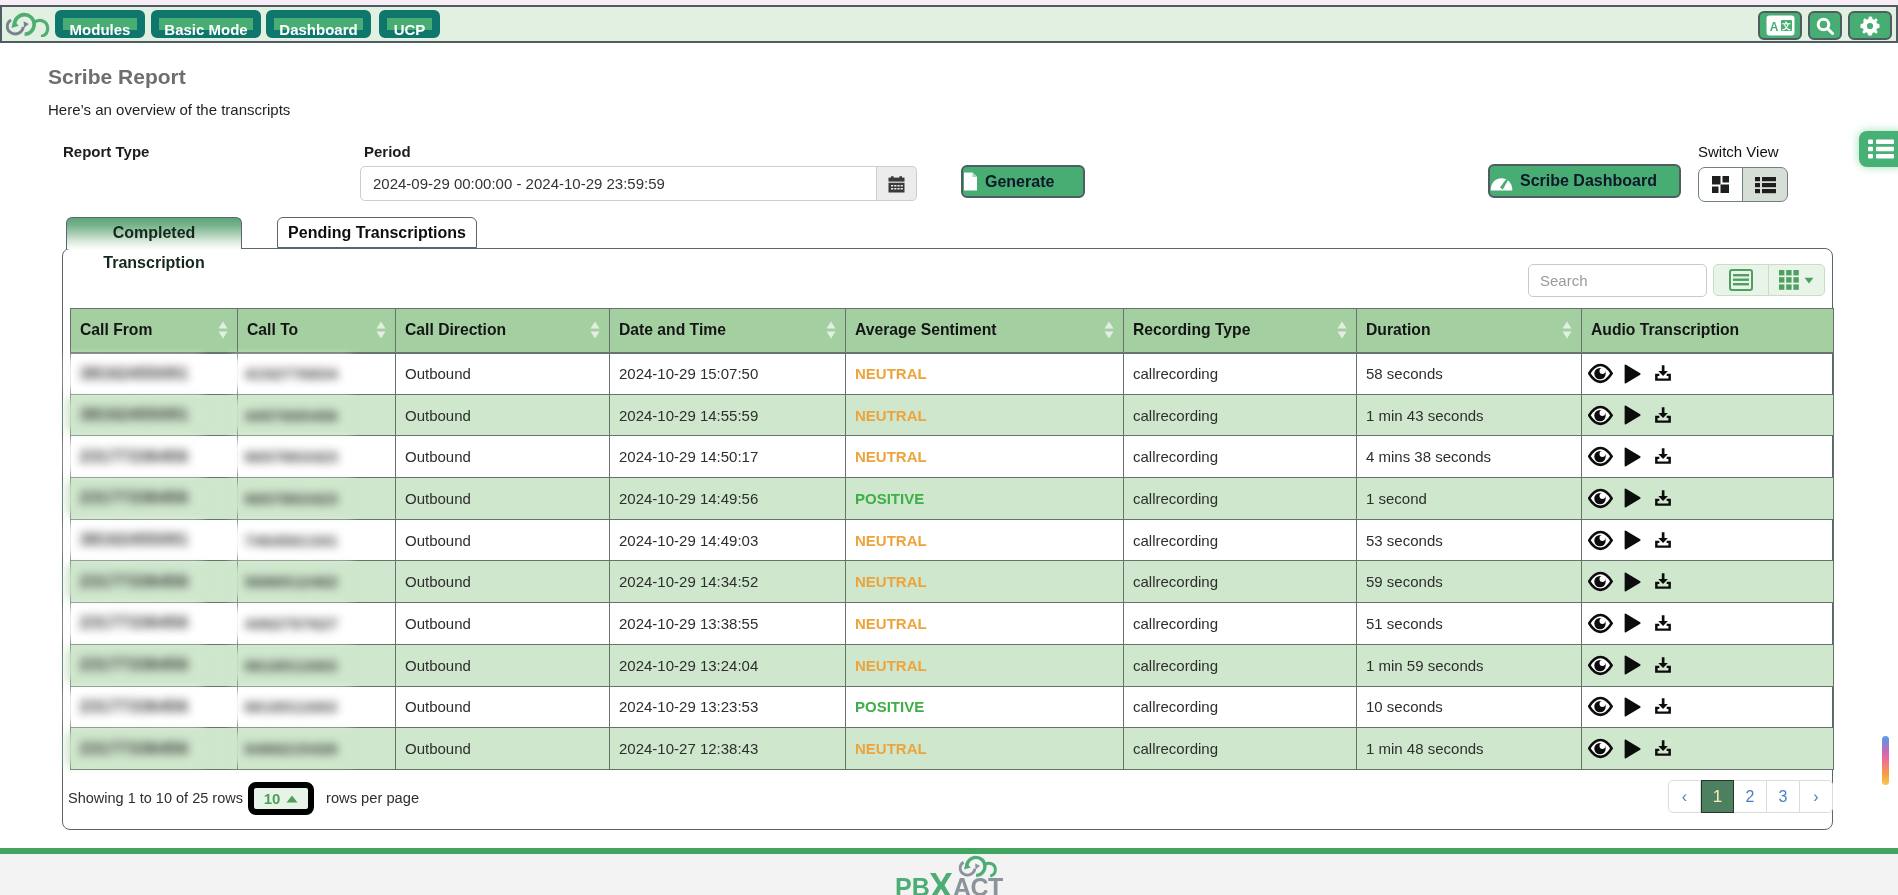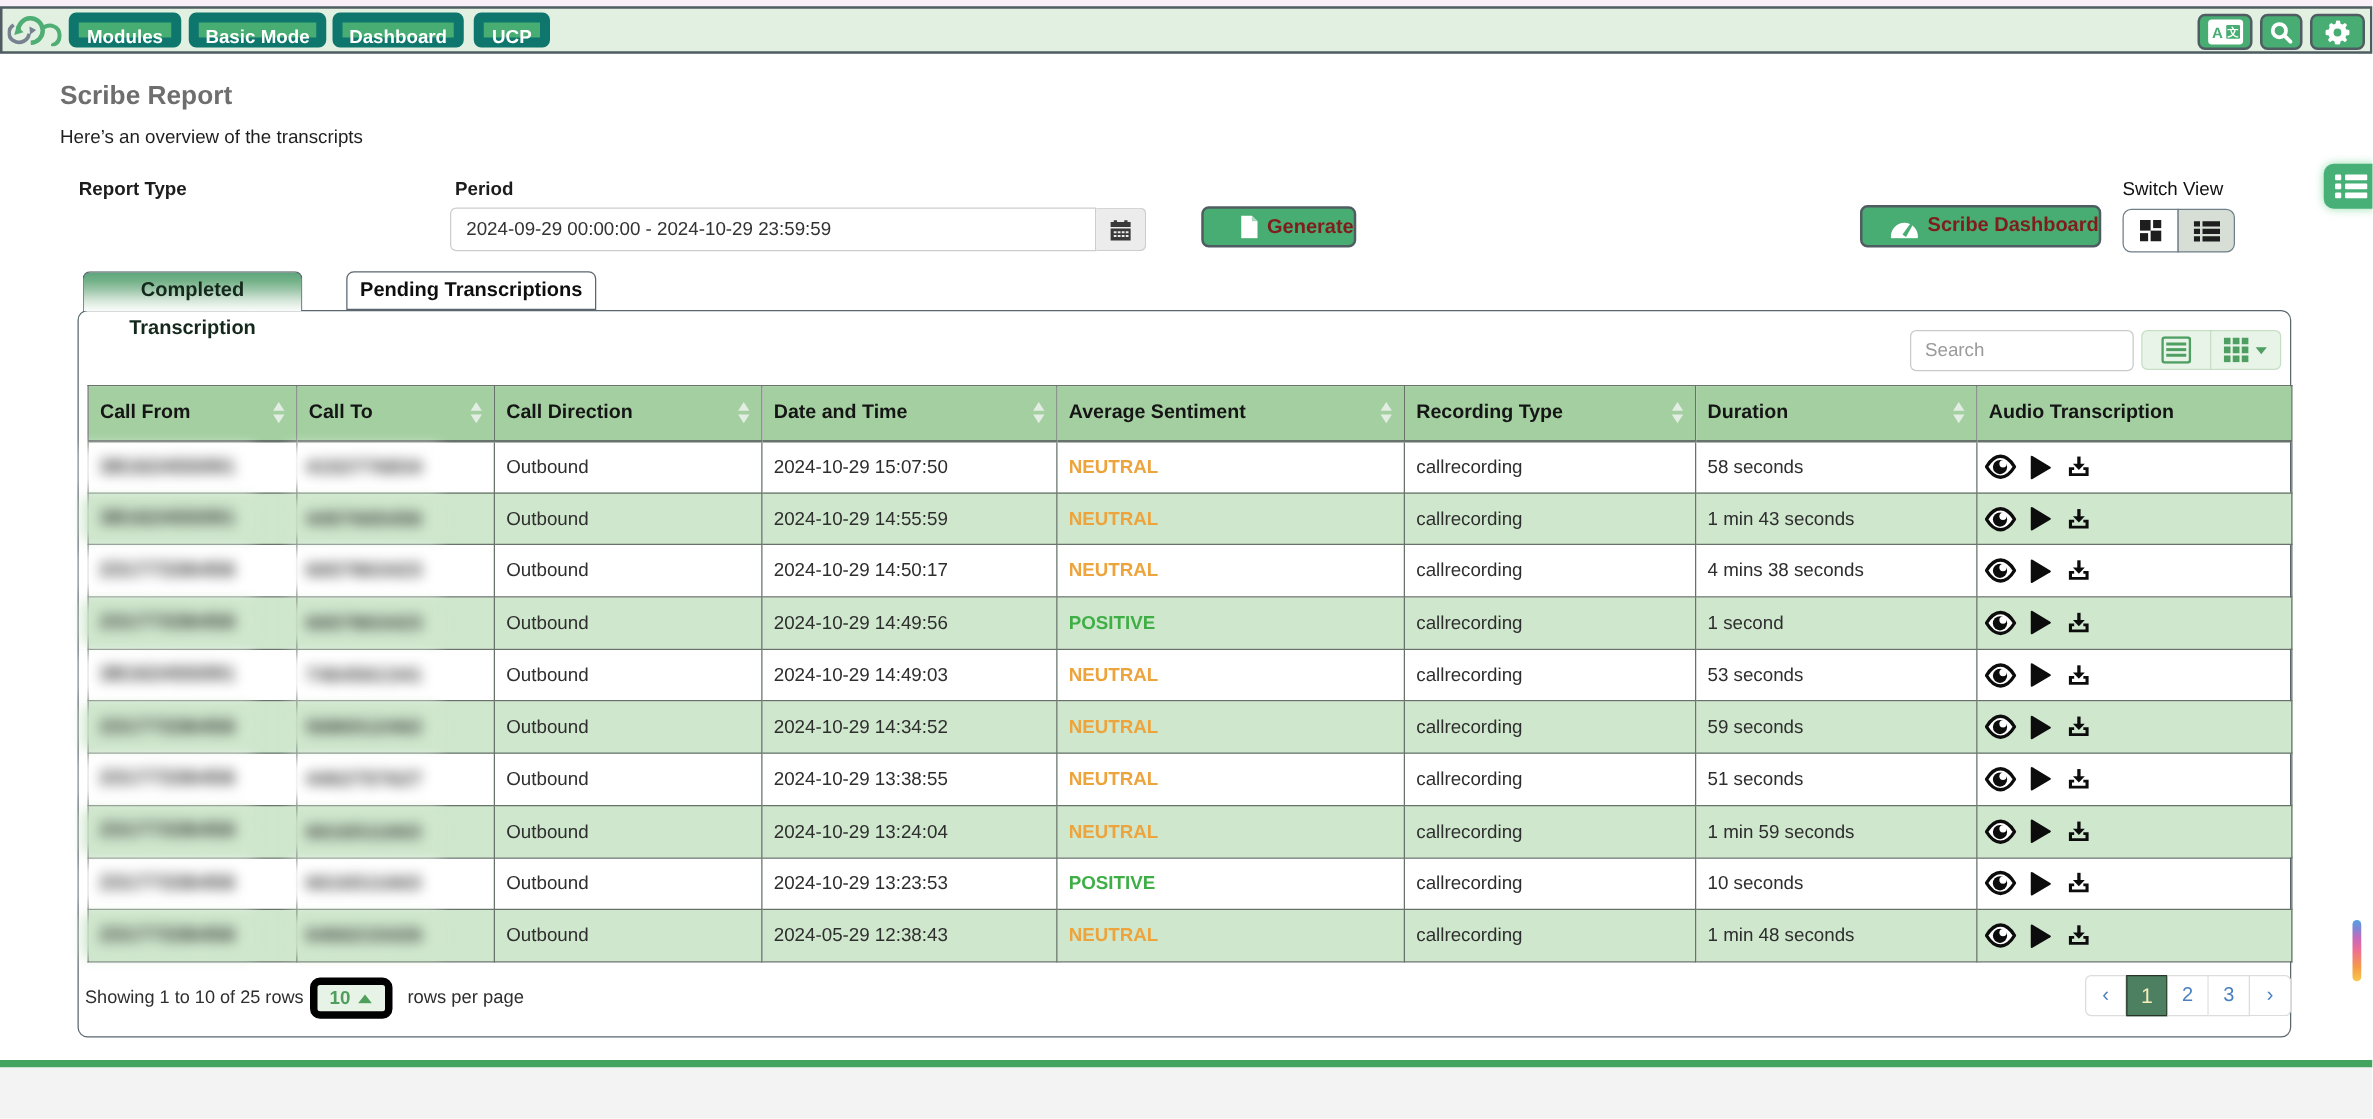--- a/index.html
+++ b/index.html
@@ -29,22 +29,22 @@
   border:1px solid #b9b9b9; border-radius:5px; font-size:15px; color:#333;
   line-height:32px; padding-left:14px; }
 #periodgrp { left:360px; top:166px; width:557px; height:35px; }
 #periodinput { position:absolute; left:0; top:0; width:517px; height:35px;
   background:#fff; border:1px solid #cdcdcd; border-radius:5px 0 0 5px;
   font-size:15px; color:#333; line-height:33px; padding-left:12px; }
 #periodaddon { position:absolute; left:517px; top:0; width:40px; height:35px;
   background:#ececec; border:1px solid #cdcdcd; border-left:none;
   border-radius:0 5px 5px 0; display:flex; align-items:center; justify-content:center; }
 .greenbtn { position:absolute; background:#47ad72; border:2px solid #4f5d62;
-  border-radius:6px; color:#7f1d1d; font-weight:bold; font-size:16px;
-  display:flex; align-items:center; justify-content:flex-end; gap:7px; }
+  border-radius:6px; color:#0f172a; font-weight:bold; font-size:16px;
+  display:flex; align-items:center; justify-content:flex-start; gap:7px; }
 
 #switchlbl { left:1698px; top:143px; font-size:15px; font-weight:normal; color:#111; }
 #toggle { left:1698px; top:167px; width:90px; height:35px; }
 .tgl { position:absolute; top:0; width:45px; height:35px; border:1px solid #6f7f87;
   display:flex; align-items:center; justify-content:center; }
 #tgl1 { left:0; background:#fff; border-radius:7px 0 0 7px; }
 #tgl2 { left:44px; background:#d7ded6; border-radius:0 7px 7px 0; width:46px; }
 
 #floatbtn { left:1859px; top:131px; width:46px; height:36px; background:#47b077;
   border-radius:8px; display:flex; align-items:center; padding-left:9px;
@@ -523,21 +523,21 @@
                 <polygon points="6.9,8.3 17.3,8.3 12.1,13.8" fill="#0c0c0c"></polygon>
                 <path d="M3.4 11.4 h4.6 v2.4 h-1.9 v2.7 h11.8 v-2.7 h-1.9 v-2.4 h4.6 v7.5 h-17.2 z" fill="#0c0c0c"></path>
               </svg>
             </span>
           </td>
     </tr>
     <tr class="g">
       <td><span class="fz">23177336456</span></td>
       <td><span class="fz f2">6466215426</span></td>
       <td>Outbound</td>
-      <td>2024-05-29 12:38:43</td>
+      <td>2024-10-27 12:38:43</td>
       <td class="sent neu">NEUTRAL</td>
       <td>callrecording</td>
       <td>1 min 48 seconds</td>
       <td>
             <span class="icons">
               <svg width="25" height="21" viewBox="0 0 25 21">
                 <path d="M1.2 10.4 C5.4 3.4 9.4 2 12.4 2 C15.4 2 19.4 3.4 23.6 10.4 C19.4 17.4 15.4 18.8 12.4 18.8 C9.4 18.8 5.4 17.4 1.2 10.4 Z" fill="#fff" stroke="#0c0c0c" stroke-width="2.7"></path>
                 <circle cx="12" cy="10.6" r="5.7" fill="#0c0c0c"></circle>
                 <circle cx="14.4" cy="8" r="2.9" fill="#fff"></circle>
               </svg>
@@ -563,14 +563,28 @@
   <div class="abs" id="pag">
     <div class="pg">‹</div>
     <div class="pg act">1</div>
     <div class="pg">2</div>
     <div class="pg">3</div>
     <div class="pg">›</div>
   </div>
 
   <div class="abs" id="greenbar"></div>
   <div class="abs" id="footer"></div>
+  <div class="abs" style="left:878px;top:852px;width:170px;height:43px;overflow:hidden;">
+<svg width="170" height="60" viewBox="0 0 170 60">
+  <g transform="translate(81,2) scale(0.92)">
+    <path d="M5 9 A8 7.5 0 1 0 17.2 15.9" fill="none" stroke="#8b949c" stroke-width="3"></path>
+    <polygon points="17.6,10.2 22.9,12.9 18.0,16.8" fill="#8b949c"></polygon>
+    <path d="M8.6 13.8 A9.8 9.8 0 1 1 18.6 23.2" fill="none" stroke="#4cae74" stroke-width="3.6"></path>
+    <polygon points="5.4,16.9 7.4,9.4 12.8,14.7" fill="#4cae74"></polygon>
+    <path d="M28.3 11.3 C 33.5 8.2, 39.2 11.2, 39.5 16.2 C 39.7 20.2, 37.8 22.6, 35.2 23.6" fill="none" stroke="#4cae74" stroke-width="3.2" stroke-linecap="round"></path>
+  </g>
+  <text x="17" y="44" font-family="Liberation Sans" font-weight="bold" font-size="25" fill="#4cae74">PB</text>
+  <text x="51" y="47" font-family="Liberation Sans" font-weight="bold" font-size="36" fill="#4cae74">X</text>
+  <text x="75" y="44" font-family="Liberation Sans" font-weight="bold" font-size="25" fill="#8b949c" letter-spacing="-0.5">ACT</text>
+  <text x="76" y="56.5" font-family="Liberation Sans" font-weight="bold" font-size="13" fill="#8b949c" letter-spacing="3">CLOUD</text>
+</svg></div>
   <div class="abs" id="scrollmark"></div>
 </div>
 
 </body></html>

